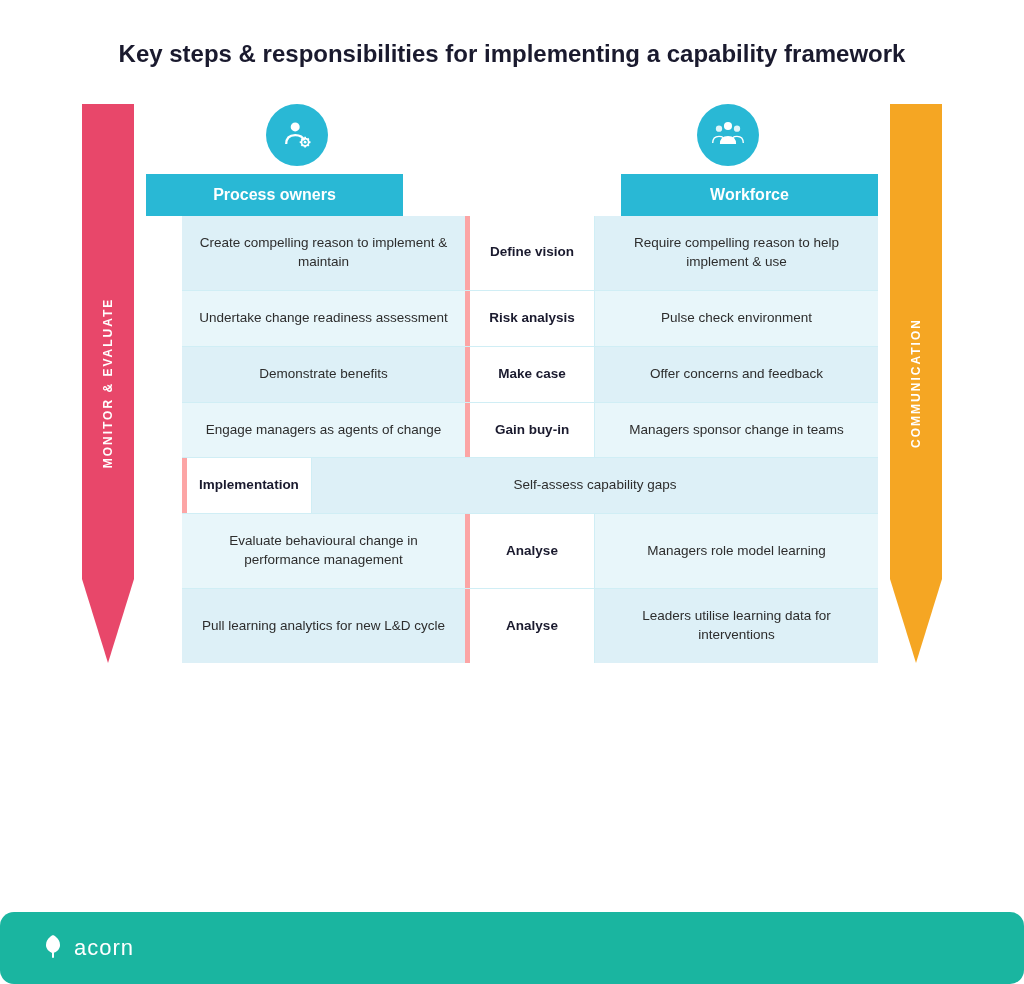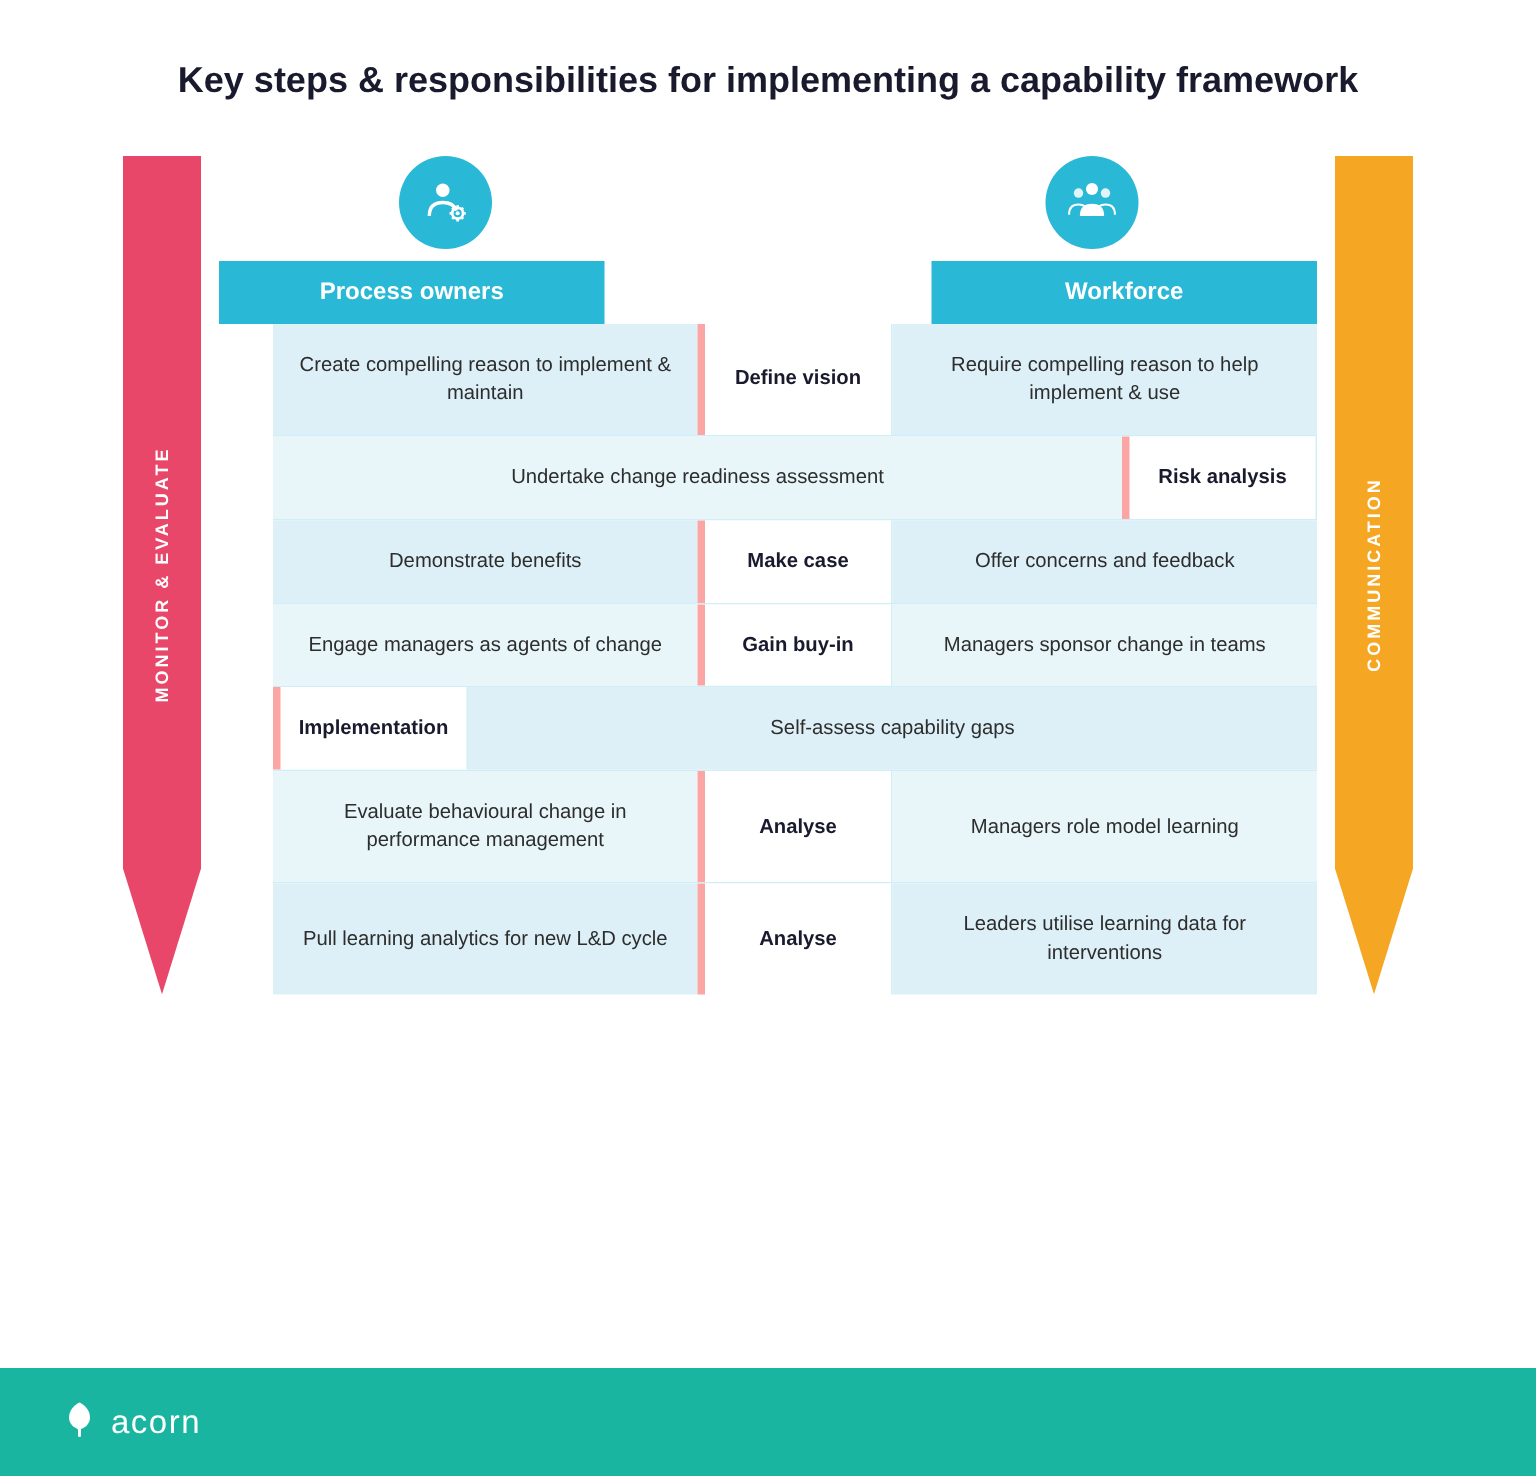--- a/index.html
+++ b/index.html
@@ -167,20 +167,21 @@
     }
 
     
     .footer {
       background: #1ab5a0;
       height: 72px;
       display: flex;
       align-items: center;
       padding: 0 40px;
       flex-shrink: 0;
+      border-radius: 14px;
     }
     .footer-logo {
       display: flex;
       align-items: center;
       gap: 8px;
     }
     .footer-logo-icon {
       color: #ffffff;
       font-size: 22px;
     }
@@ -258,20 +259,21 @@
       </div>
 
       <div class="data-row">
         <div class="data-cell">Create compelling reason to implement &amp; maintain</div>
         <div class="data-cell middle">Define vision</div>
         <div class="data-cell">Require compelling reason to help implement &amp; use</div>
       </div>
       <div class="data-row">
         <div class="data-cell">Undertake change readiness assessment</div>
         <div class="data-cell middle">Risk analysis</div>
+        <div class="data-cell">Pulse check environment</div>
       </div>
       <div class="data-row">
         <div class="data-cell">Demonstrate benefits</div>
         <div class="data-cell middle">Make case</div>
         <div class="data-cell">Offer concerns and feedback</div>
       </div>
       <div class="data-row">
         <div class="data-cell">Engage managers as agents of change</div>
         <div class="data-cell middle">Gain buy-in</div>
         <div class="data-cell">Managers sponsor change in teams</div>

